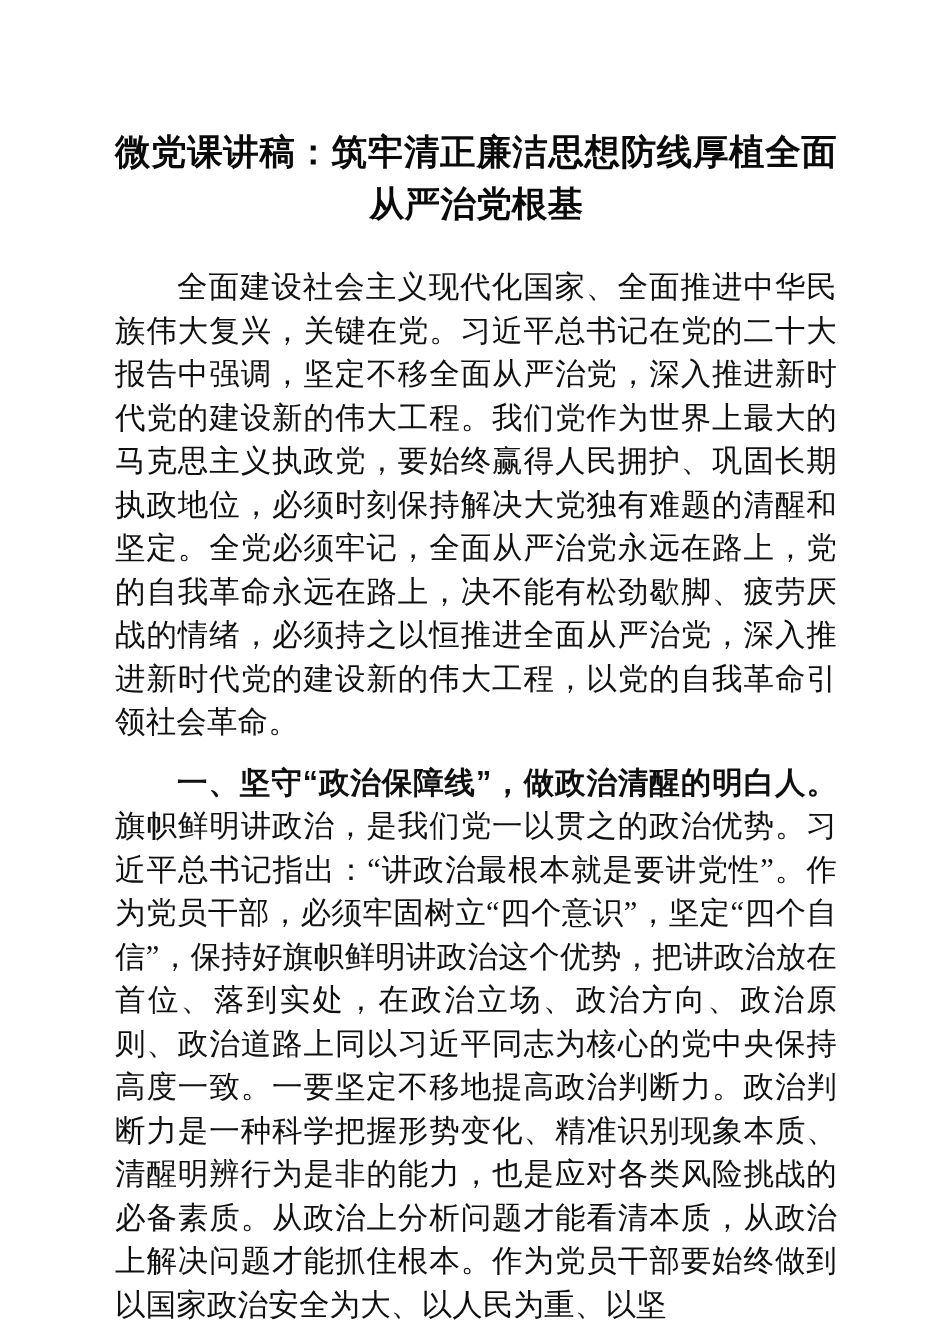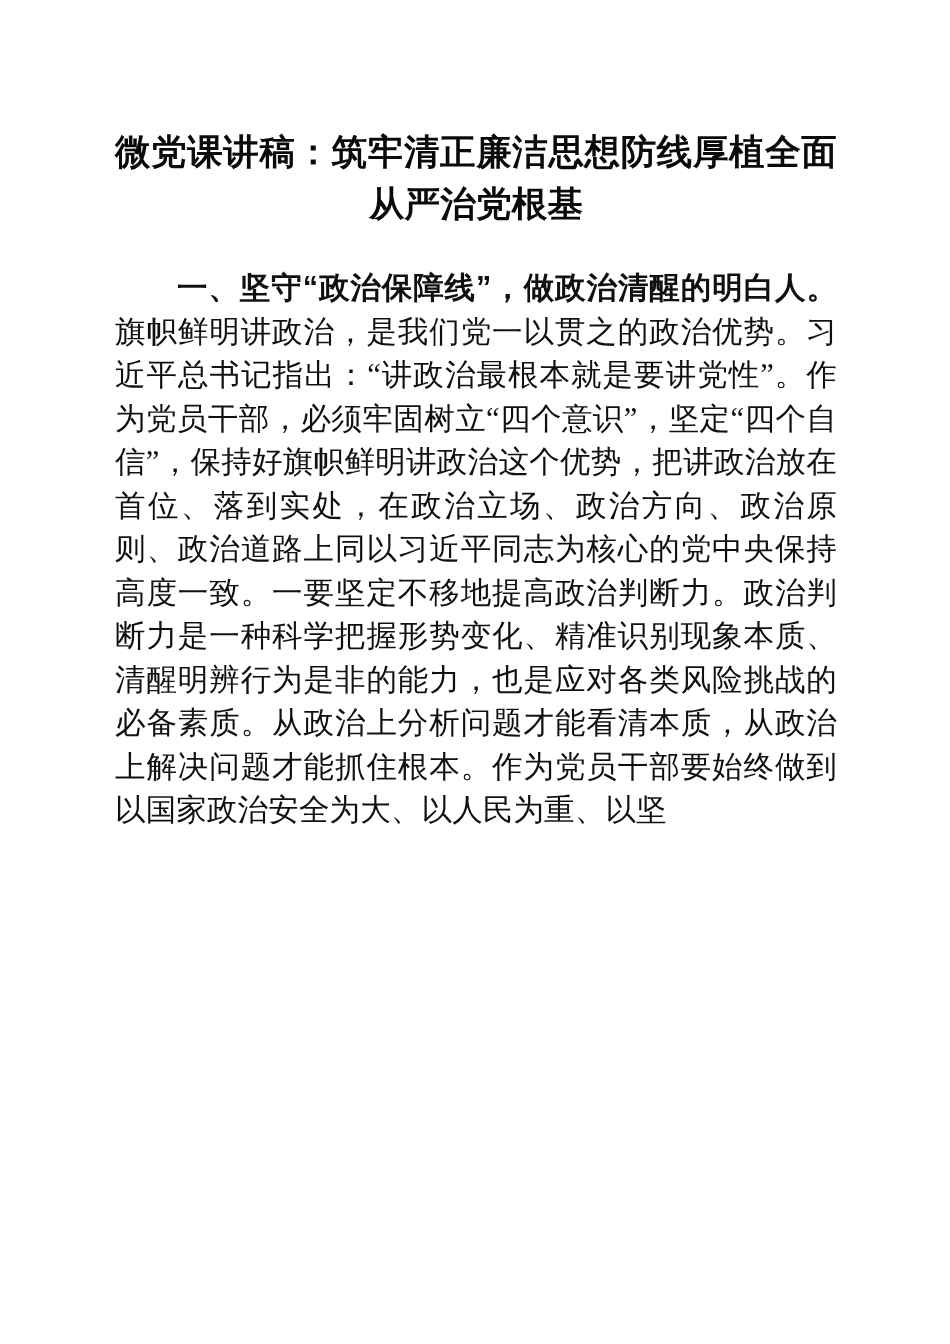--- a/index.html
+++ b/index.html
@@ -79,18 +79,19 @@
 </head>
 <body>
 
 <div class="page">
   <div class="content">
 
     <h1 class="doc-title">微党课讲稿：筑牢清正廉洁思想防线厚植全面从严治党根基</h1>
 
     <div class="body-block">
 
+      <p class="para"><span class="strip-inline">全面建设社会主义现代化国家、全面推进中华民族伟大复兴，关键在党。习近平总书记在党的二十大报告中强调，坚定不移全面从严治党，深入推进新时代党的建设新的伟大工程。我们党作为世界上最大的马克思主义执政党，要始终赢得人民拥护、巩固长期执政地位，必须时刻保持解决大党独有难题的清醒和坚定。全党必须牢记，全面从严治党永远在路上，党的自我革命永远在路上，决不能有松劲歇脚、疲劳厌战的情绪，必须持之以恒推进全面从严治党，深入推进新时代党的建设新的伟大工程，以党的自我革命引领社会革命。</span></p>
 
       <p class="para"><span class="lead">一、坚守“政治保障线”，做政治清醒的明白人。</span><span>旗帜鲜明讲政治，是我们党一以贯之的政治优势。习近平总书记指出：“讲政治最根本就是要讲党性”。作为党员干部，必须牢固树立“四个意识”，坚定“四个自信”，保持好旗帜鲜明讲政治这个优势，把讲政治放在首位、落到实处，在政治立场、政治方向、政治原则、政治道路上同以习近平同志为核心的党中央保持高度一致。一要坚定不移地提高政治判断力。政治判断力是一种科学把握形势变化、精准识别现象本质、清醒明辨行为是非的能力，也是应对各类风险挑战的必备素质。从政治上分析问题才能看清本质，从政治上解决问题才能抓住根本。作为党员干部要始终做到以国家政治安全为大、以人民为重、以坚</span></p>
 
     </div>
   </div>
 </div>
 
 </body></html>

